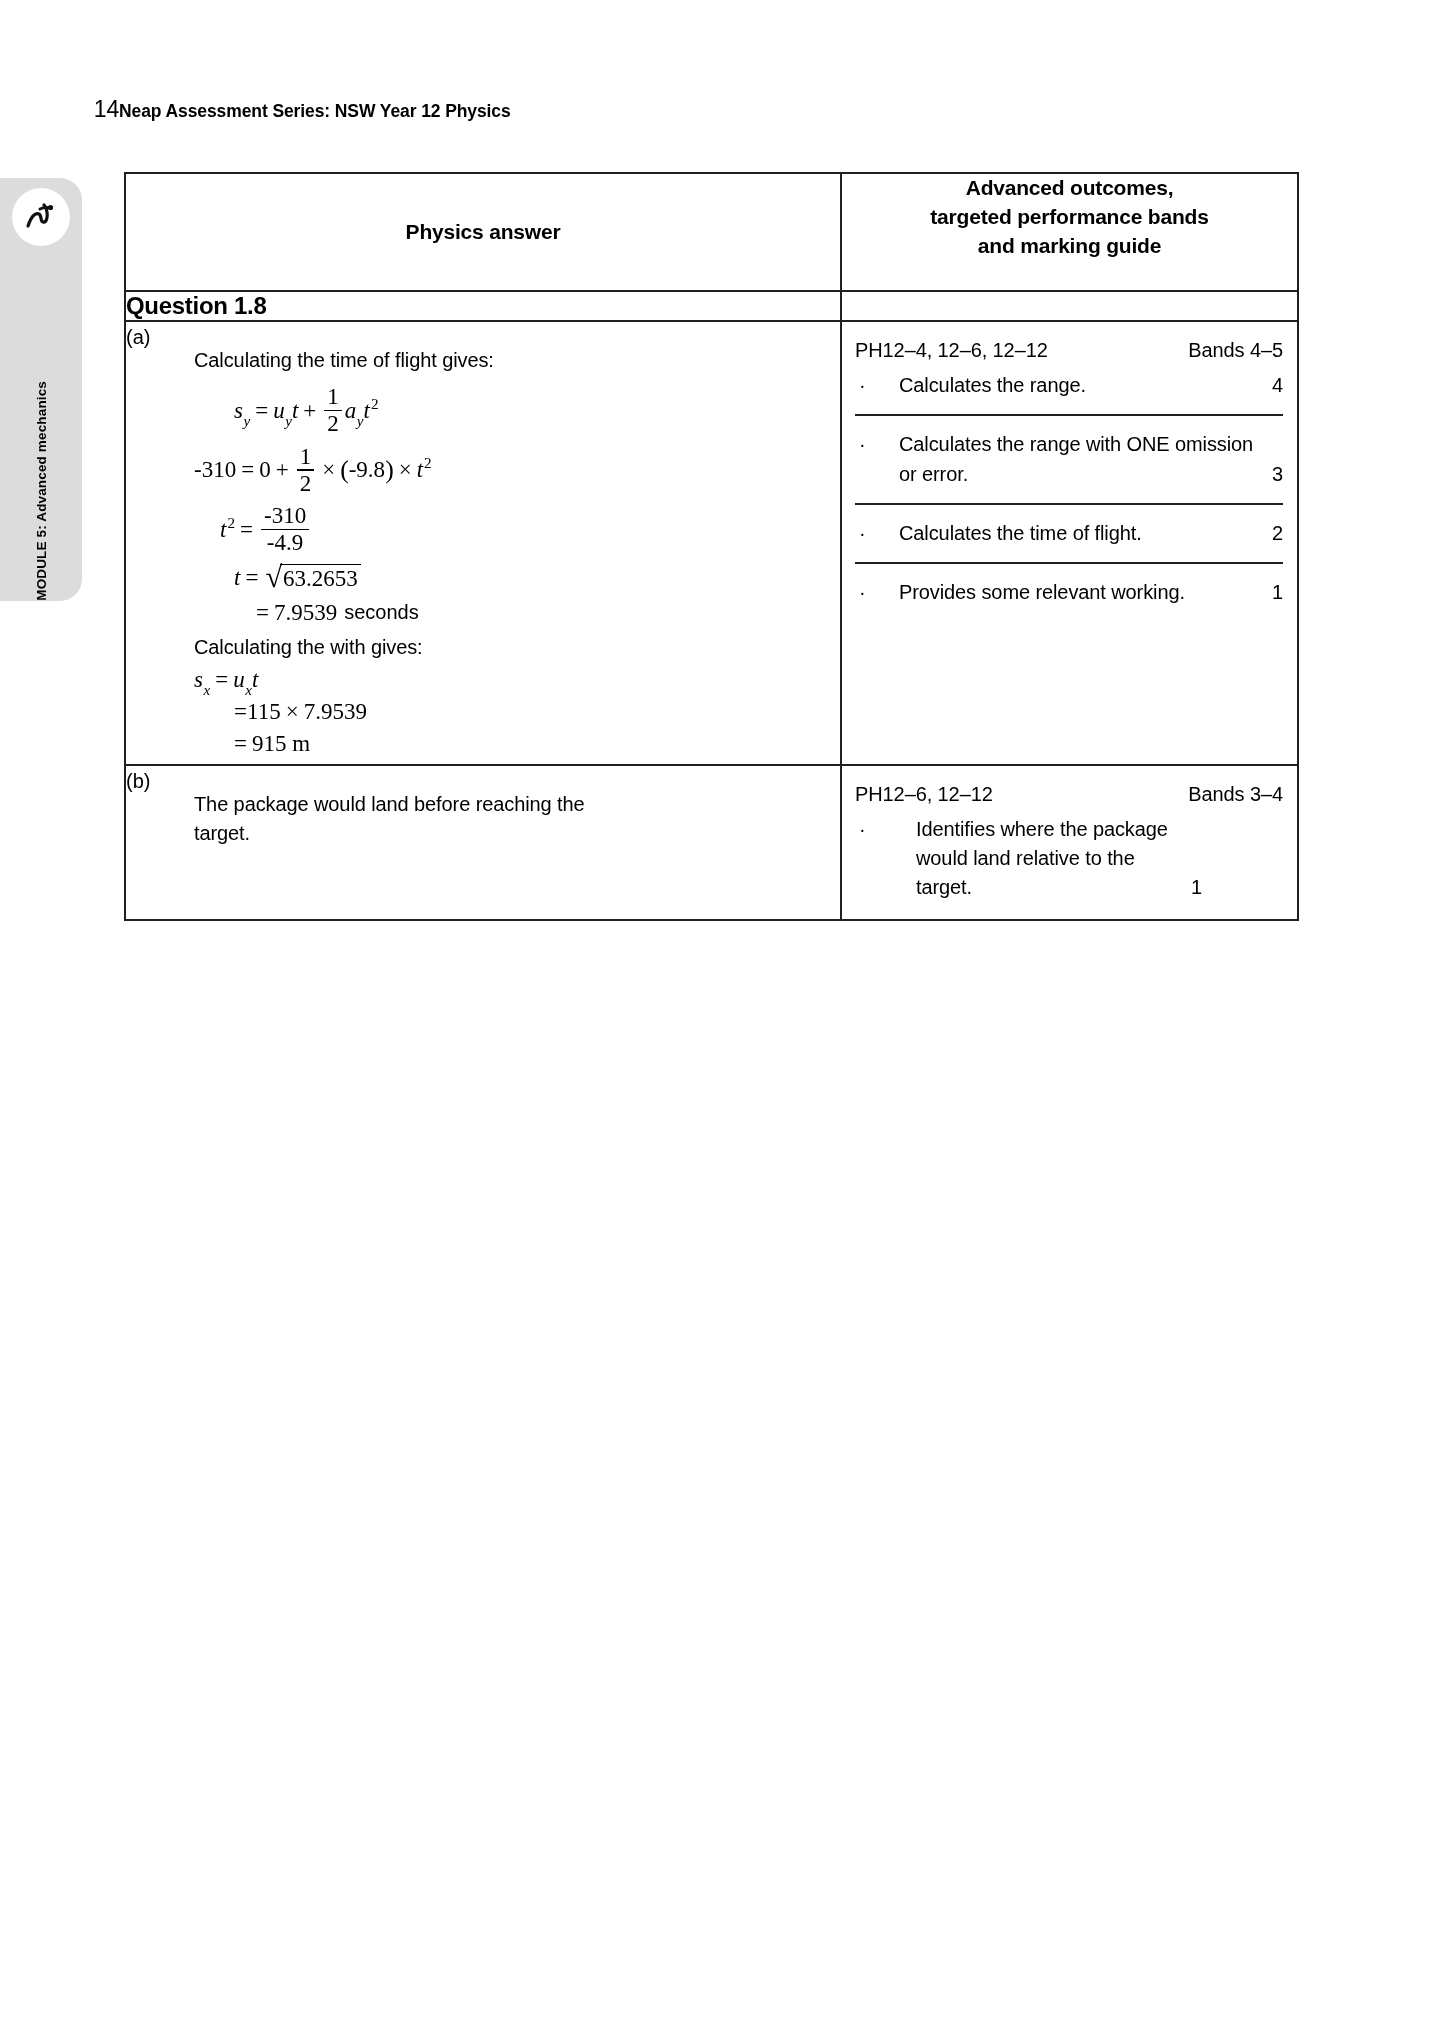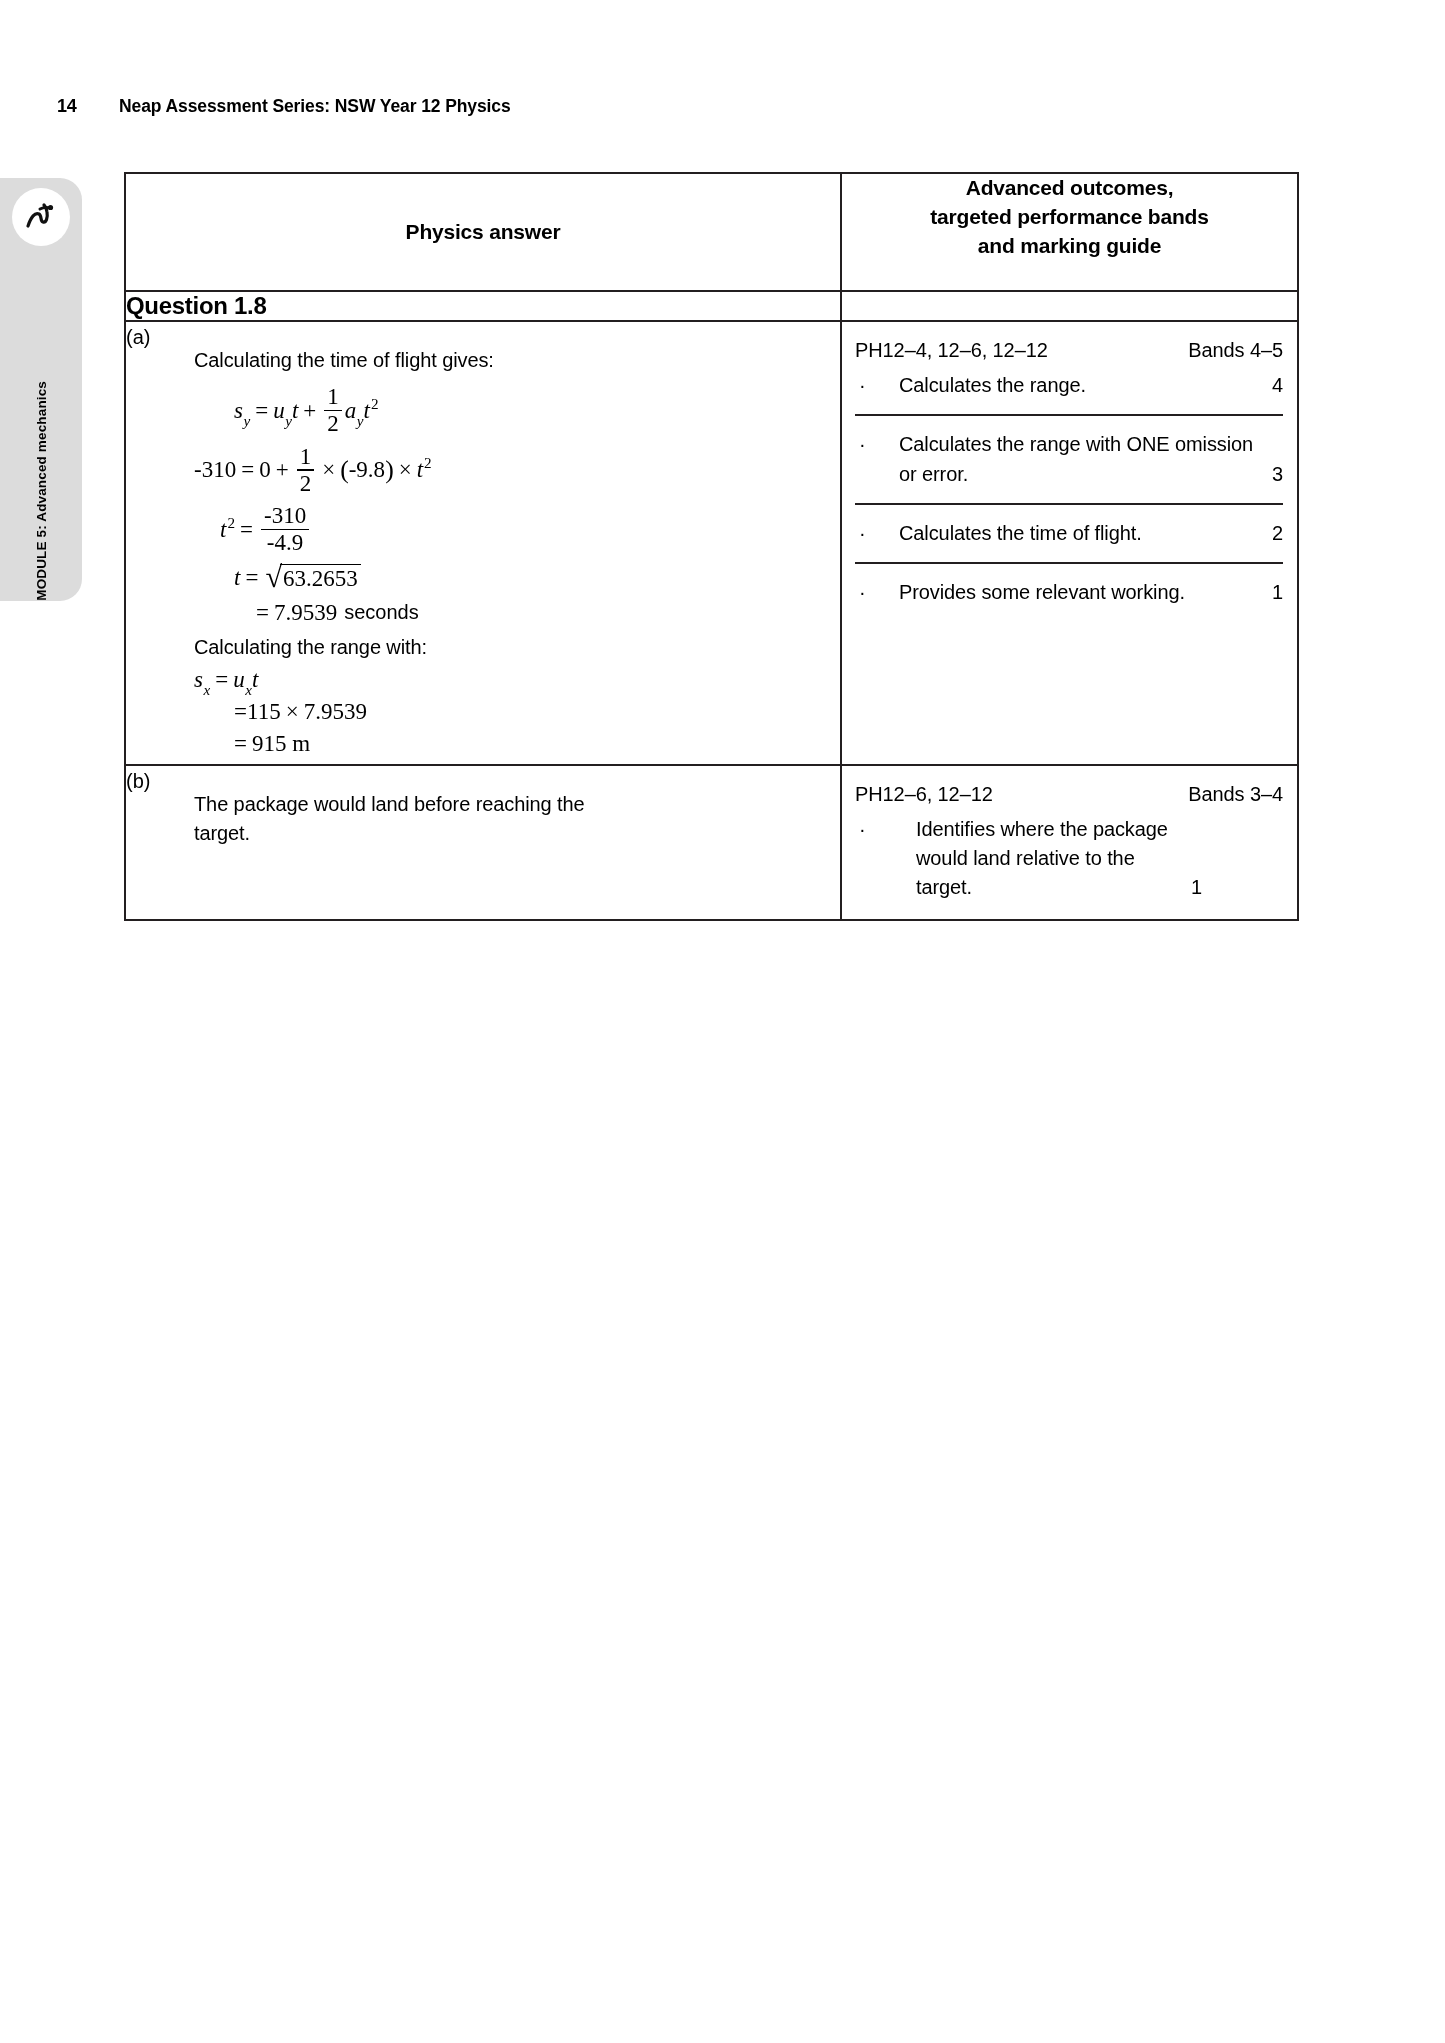--- a/index.html
+++ b/index.html
@@ -17,24 +17,25 @@
   
   .page-header {
     position: absolute;
     top: 96px;
     left: 57px;
     display: flex;
     align-items: baseline;
     gap: 0;
   }
   .page-number {
-    font-size: 18px;
-    font-weight: bold;
+    font-size: 23px;
+    font-weight: normal;
     letter-spacing: -0.2px;
     width: 62px;
+    text-align: right;
   }
   .header-title {
     font-size: 17.5px;
     font-weight: bold;
     letter-spacing: -0.1px;
   }
 
   
   .module-tab {
     position: absolute;
@@ -369,21 +370,21 @@
                 </span>
               </div>
 
               <div class="math eq-line eq-indent-4">
                 <span class="up">=</span>
                 <span class="up" style="margin-left:5px">7.9539</span>
                 <span class="up" style="font-family:'Liberation Sans',sans-serif;font-size:20px;margin-left:7px;">seconds</span>
               </div>
             </div>
 
-            <div class="text-line" style="margin-top:2px;">Calculating the range with:</div>
+            <div class="text-line" style="margin-top:2px;">Calculating the with gives:</div>
 
             <div class="eq-block" style="margin-top:6px;">
 
               <div class="math eq-line">
                 <span class="mrow">
                     <span class="it">s</span>
                     <span class="sub">x</span>
                   </span>
                 <span class="op up">=</span>
                 <span class="mrow">

